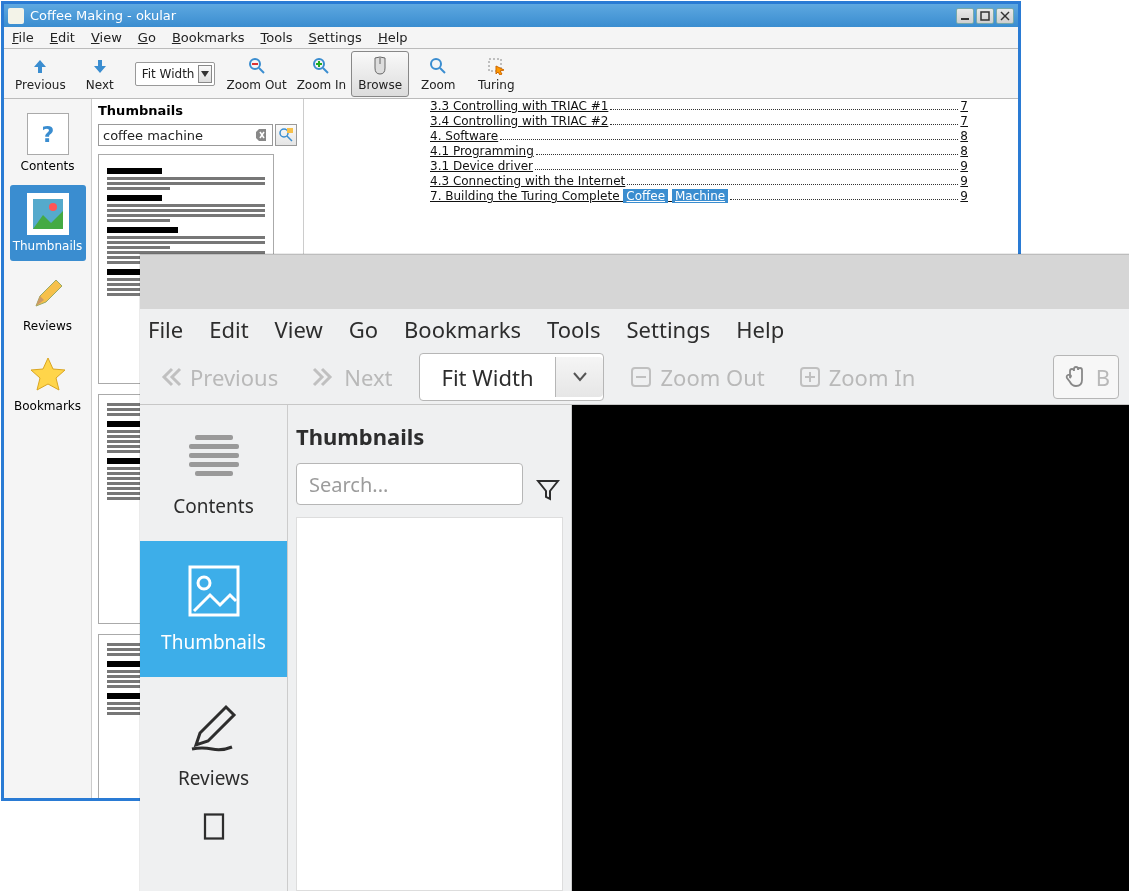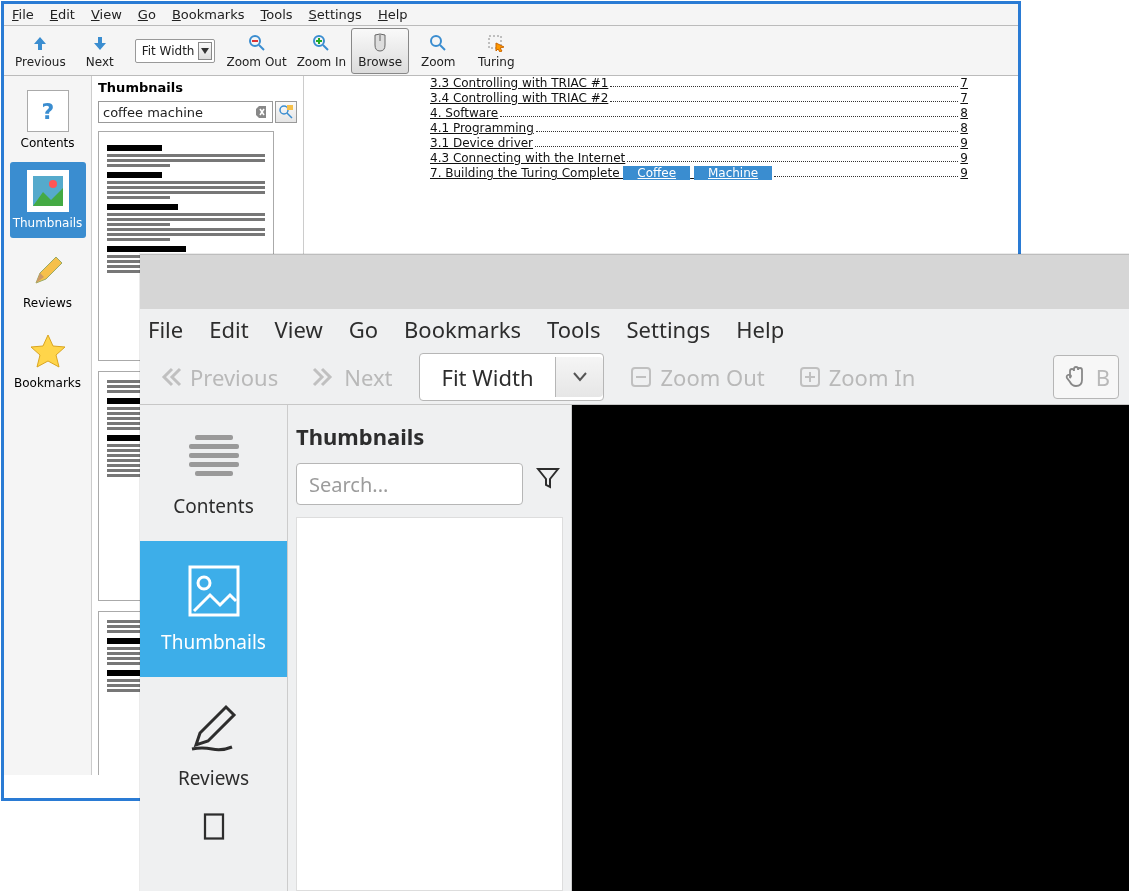--- a/index.html
+++ b/index.html
@@ -46,21 +46,21 @@
 .thumb .ln { height:3px; background:#777; margin-bottom:2px; }
 .thumb .ln.sh { width:40%; }
 .thumb .bold { font-weight:bold; height:6px; background:#000; width:35%; margin:5px 0 3px 0;}
 
 .win1-docview { flex:1; background:#fff; position:relative; overflow:hidden; }
 .toc-section { position:absolute; left:126px; top:0; right:50px; font-size:12px; color:#111; }
 .toc-row { display:flex; white-space:nowrap; border-bottom:1px dotted transparent; height:15px; align-items:baseline;}
 .toc-row .toc-t { text-decoration:underline; }
 .toc-row .dots { flex:1; border-bottom:1px dotted #333; height:9px; margin:0 2px; }
 .toc-row .pg { text-decoration:underline; }
-.toc-hl { background:#3a8dd0; color:#fff; padding:0 14px; text-decoration:underline; }
+.toc-hl { background:#3a8dd0; color:#fff; padding:0 3px; text-decoration:underline; }
 
 
 .win2 { position:absolute; left:140px; top:254px; width:989px; height:637px; background:#eff0f1; border-top:1px solid #bdbdbd; box-shadow:0 0 0 1px rgba(0,0,0,.08); font-family:"Noto Sans","DejaVu Sans",sans-serif; }
 .win2-titlebar { height:54px; background:#d6d6d6; }
 .win2-menubar { height:40px; display:flex; align-items:center; padding:0 8px; font-size:22px; color:#2d2d2d; }
 .win2-menubar .menu-item { margin-right:26px; }
 .win2-toolbar { height:56px; display:flex; align-items:center; padding:0 10px; gap:18px; border-bottom:1px solid #c7c7c7; }
 .tb2-btn { display:flex; align-items:center; gap:8px; font-size:22px; color:#b9b9b9; padding:6px 8px; border-radius:4px; }
 .tb2-btn.framed { border:1px solid #b6b6b6; background:#f7f7f7; }
 .tb2-zoom { display:flex; align-items:center; border:1px solid #b6b6b6; background:#fff; border-radius:4px; }
@@ -68,34 +68,54 @@
 .tb2-zoom .zdd { width:48px; height:40px; border-left:1px solid #b6b6b6; background:linear-gradient(#f5f5f5,#e6e6e6); display:flex; align-items:center; justify-content:center; border-top-right-radius:4px; border-bottom-right-radius:4px; }
 
 .win2-body { display:flex; height: calc(100% - 54px - 40px - 56px); }
 .win2-sidetabs { width:148px; background:#eff0f1; border-right:1px solid #ccc; display:flex; flex-direction:column; font-size:19px; color:#2d2d2d; }
 .st2 { height:136px; display:flex; flex-direction:column; align-items:center; justify-content:center; gap:10px; }
 .st2.selected { background:#3daee9; color:#fff; }
 .st2 .icw { width:56px; height:56px; display:flex; align-items:center; justify-content:center; }
 
 .win2-thumbpanel { width:284px; background:#eff0f1; border-right:1px solid #ccc; display:flex; flex-direction:column; padding:10px 4px 0 4px; }
 .win2-thumbpanel .hdr { font-size:22px; font-weight:bold; color:#2d2d2d; padding:6px 4px 12px 4px; }
-.win2-thumbpanel .searchrow { display:flex; gap:10px; align-items:flex-start; padding:0 4px 12px 4px; }
+.win2-thumbpanel .searchrow { display:flex; gap:10px; align-items:flex-end; padding:0 4px 12px 4px; }
 .win2-search { flex:1; height:42px; border:1px solid #b6b6b6; background:#fff; border-radius:4px; padding:0 12px; font-size:20px; color:#9c9c9c; display:flex; align-items:center; }
 .filter2 { width:30px; height:30px; display:flex; align-items:center; justify-content:center; }
 .win2-thumbarea { flex:1; background:#fff; margin:0 4px; border:1px solid #ddd; }
 
 .win2-docview { flex:1; background:#000; }
 
 svg { display:block; }
 </style>
 </head>
 <body>
 
 <div class="win1">
 
+  <div class="win1-titlebar">
+    <div class="ticon"></div>
+    <div class="title-text">Coffee Making - okular</div>
+    <div class="ctrl">
+        <svg viewBox="0 0 10 10">
+          <line x1="1" y1="8" x2="9" y2="8" stroke="#333" stroke-width="2"></line>
+        </svg>
+      </div>
+    <div class="ctrl">
+        <svg viewBox="0 0 10 10">
+          <rect x="1" y="1" width="8" height="8" fill="none" stroke="#333" stroke-width="1.5"></rect>
+        </svg>
+      </div>
+    <div class="ctrl">
+        <svg viewBox="0 0 10 10">
+          <line x1="1" y1="1" x2="9" y2="9" stroke="#333" stroke-width="1.5"></line>
+          <line x1="9" y1="1" x2="1" y2="9" stroke="#333" stroke-width="1.5"></line>
+        </svg>
+      </div>
+  </div>
 
   <div class="win1-menubar">
     <span class="menu-item"><span class="u">F</span><span></span>ile</span>
     <span class="menu-item"><span class="u">E</span>dit</span>
     <span class="menu-item"><span class="u">V</span>iew</span>
     <span class="menu-item"><span class="u">G</span>o</span>
     <span class="menu-item"><span class="u">B</span>ookmarks</span>
     <span class="menu-item"><span class="u">T</span>ools</span>
     <span class="menu-item"><span class="u">S</span>ettings</span>
     <span class="menu-item"><span class="u">H</span>elp</span>

